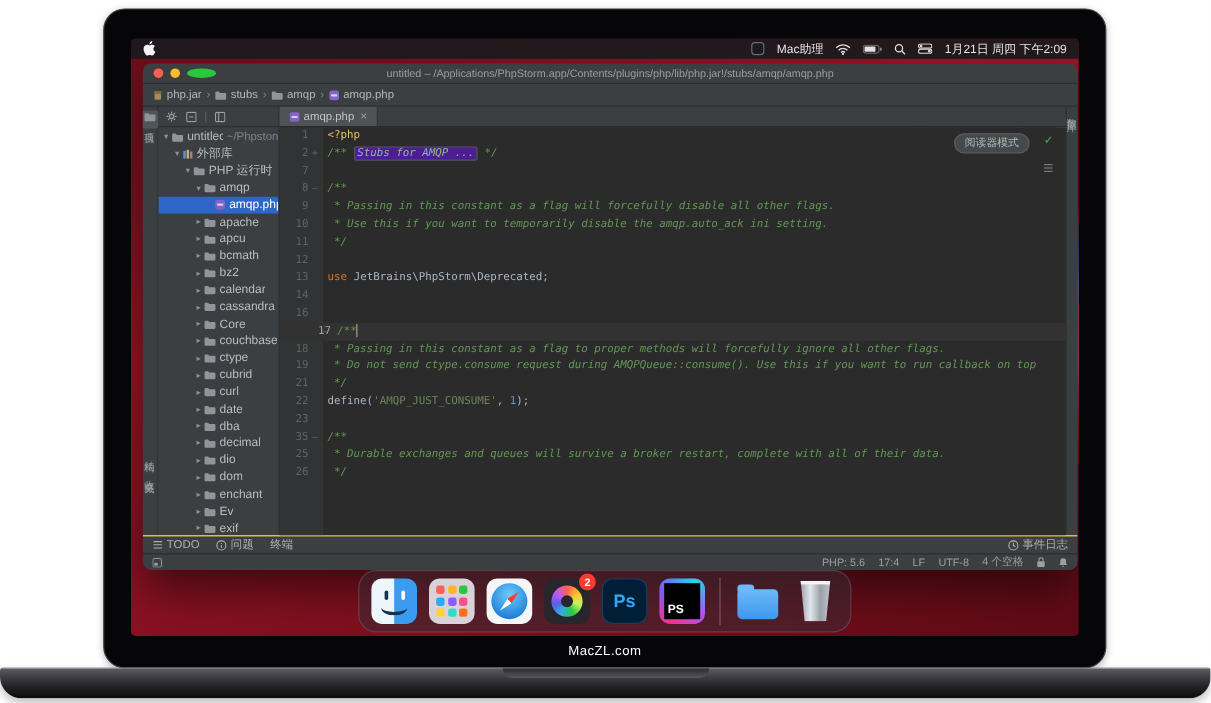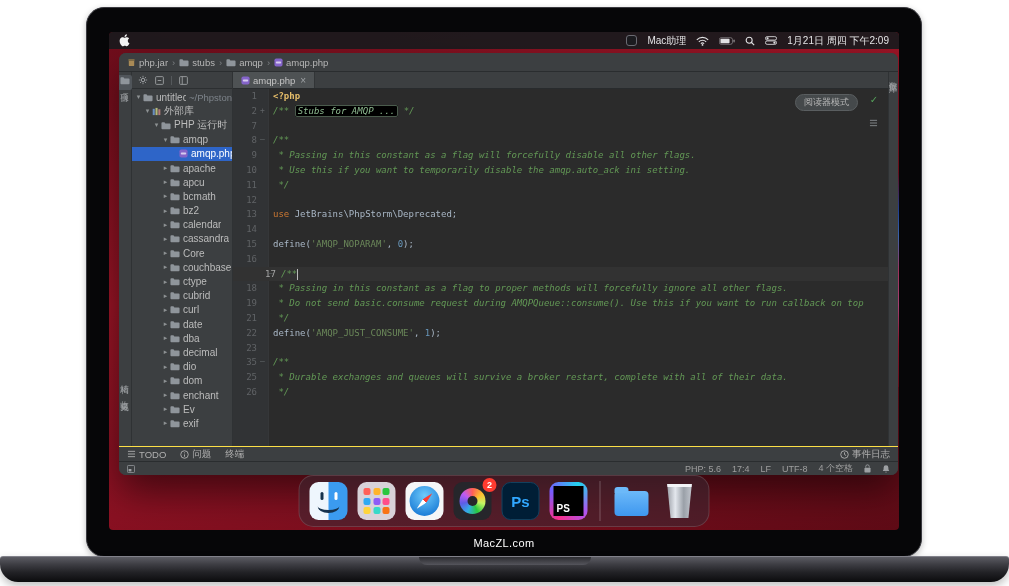--- a/index.html
+++ b/index.html
@@ -88,26 +88,26 @@
   .editor{position:relative;flex:1;background:#2b2b2b;overflow:hidden;
           font-family:"DejaVu Sans Mono","Liberation Mono",monospace;}
   .editor::before{content:"";position:absolute;left:0;top:0;bottom:0;width:35px;background:#313335;border-right:1px solid #353739;}
   .cl{position:relative;display:flex;height:14.8px;line-height:14.8px;font-size:9px;}
   .cl.caret{background:#323232;}
   .g{flex:none;width:24px;text-align:right;color:#606366;font-size:9px;}
   .g.gc{color:#a5a5a5;padding-left:32px;}
   .fc{flex:none;width:11px;text-align:center;color:#5f6366;font-size:8px;}
   .ct{white-space:pre;overflow:hidden;color:#a9b7c6;padding-left:5px;}
   .tk-comment{color:#629755;font-style:italic;}
-  .tk-tag{color:#e8bf6a;font-weight:bold;}
+  .tk-tag{color:#e8bf6a;}
   .tk-keyword{color:#cc7832;}
   .tk-plain{color:#a9b7c6;}
   .tk-string{color:#6a8759;}
   .tk-number{color:#6897bb;}
-  .tk-fold{color:#8fbb91;background:#000000;border:1px solid #4a5b4c;border-radius:2px;padding:0 2px;font-style:italic;}
+  .tk-fold{color:#8fbb91;background:#4c1d95;border:1px solid #4a5b4c;border-radius:2px;padding:0 2px;font-style:italic;}
   .caretbar{display:inline-block;width:1px;height:11px;background:#bbb;vertical-align:middle;}
   .reader-pill{position:absolute;top:5px;right:30px;background:#45494b;border:1px solid #5a5e60;border-radius:9px;
                padding:1px 8px;font-size:9px;color:#b5b5b5;font-family:"Liberation Sans","DejaVu Sans",sans-serif;}
   .okcheck{position:absolute;top:4px;right:11px;color:#58a75d;font-size:11px;font-weight:700;}
   .insp-widget{position:absolute;top:23px;right:10px;color:#8a8e91;}
 
   .twbar{flex:none;height:15px;display:flex;align-items:center;gap:14px;padding:0 8px;background:#3c3f41;
          border-top:1px solid #fde047;font-size:9.5px;color:#b0b0b0;}
   .tw-item{display:inline-flex;align-items:center;gap:3px;white-space:nowrap;}
   .tw-right{margin-left:auto;}
@@ -213,20 +213,28 @@
                 <circle cx="3" cy="2.5" r="1.3" fill="currentColor" stroke="none"></circle>
                 <rect x="0.5" y="5.5" width="13" height="4" rx="2"></rect>
                 <circle cx="11" cy="7.5" r="1.3" fill="currentColor" stroke="none"></circle>
               </svg>
             </span>
             <span class="mb-item">1月21日 周四 下午2:09</span>
           </span>
       </div>
 
       <div class="ide">
+        <div class="titlebar">
+          <span class="lights">
+            <span class="lt r"></span>
+            <span class="lt y"></span>
+            <span class="lt g"></span>
+          </span>
+          <span class="win-title">untitled – /Applications/PhpStorm.app/Contents/plugins/php/lib/php.jar!/stubs/amqp/amqp.php</span>
+        </div>
 
         <div class="ide-toolbar">
           <span class="breadcrumbs">
               <span class="crumb">
                 <span class="icn">
                   <svg width="9" height="9" viewBox="0 0 10 10">
                     <rect x="2" y="3" width="6" height="6" rx="1" fill="#a98a56"></rect>
                     <rect x="1.5" y="1" width="7" height="2.2" rx=".6" fill="#7d6a45"></rect>
                   </svg>
                 </span>
@@ -622,43 +630,38 @@
                     <span class="g">13</span>
                     <span class="fc"></span>
                     <span class="ct"><span class="tk-keyword">use </span><span class="tk-plain">JetBrains\PhpStorm\Deprecated;</span></span>
                   </div>
                   <div class="cl">
                     <span class="g">14</span>
                     <span class="fc"></span>
                     <span class="ct"></span>
                   </div>
                   <div class="cl">
-                    <span class="g">15</span>
-                    <span class="fc"></span>
-                    <span class="ct"><span class="tk-plain">define(</span><span class="tk-string">'AMQP_NOPARAM'</span><span class="tk-plain">, </span><span class="tk-number">0</span><span class="tk-plain">);</span></span>
-                  </div>
-                  <div class="cl">
                     <span class="g">16</span>
                     <span class="fc"></span>
                     <span class="ct"></span>
                   </div>
                   <div class="cl caret">
                     <span class="g gc">17</span>
                     <span class="fc">–</span>
                     <span class="ct"><span class="tk-comment">/**</span><span class="caretbar"></span></span>
                   </div>
                   <div class="cl">
                     <span class="g">18</span>
                     <span class="fc"></span>
                     <span class="ct"><span class="tk-comment"> * Passing in this constant as a flag to proper methods will forcefully ignore all other flags.</span></span>
                   </div>
                   <div class="cl">
                     <span class="g">19</span>
                     <span class="fc"></span>
-                    <span class="ct"><span class="tk-comment"> * Do not send basic.consume request during AMQPQueue::consume(). Use this if you want to run callback on top</span></span>
+                    <span class="ct"><span class="tk-comment"> * Do not send ctype.consume request during AMQPQueue::consume(). Use this if you want to run callback on top</span></span>
                   </div>
                   <div class="cl">
                     <span class="g">21</span>
                     <span class="fc"></span>
                     <span class="ct"><span class="tk-comment"> */</span></span>
                   </div>
                   <div class="cl">
                     <span class="g">22</span>
                     <span class="fc"></span>
                     <span class="ct"><span class="tk-plain">define(</span><span class="tk-string">'AMQP_JUST_CONSUME'</span><span class="tk-plain">, </span><span class="tk-number">1</span><span class="tk-plain">);</span></span>

